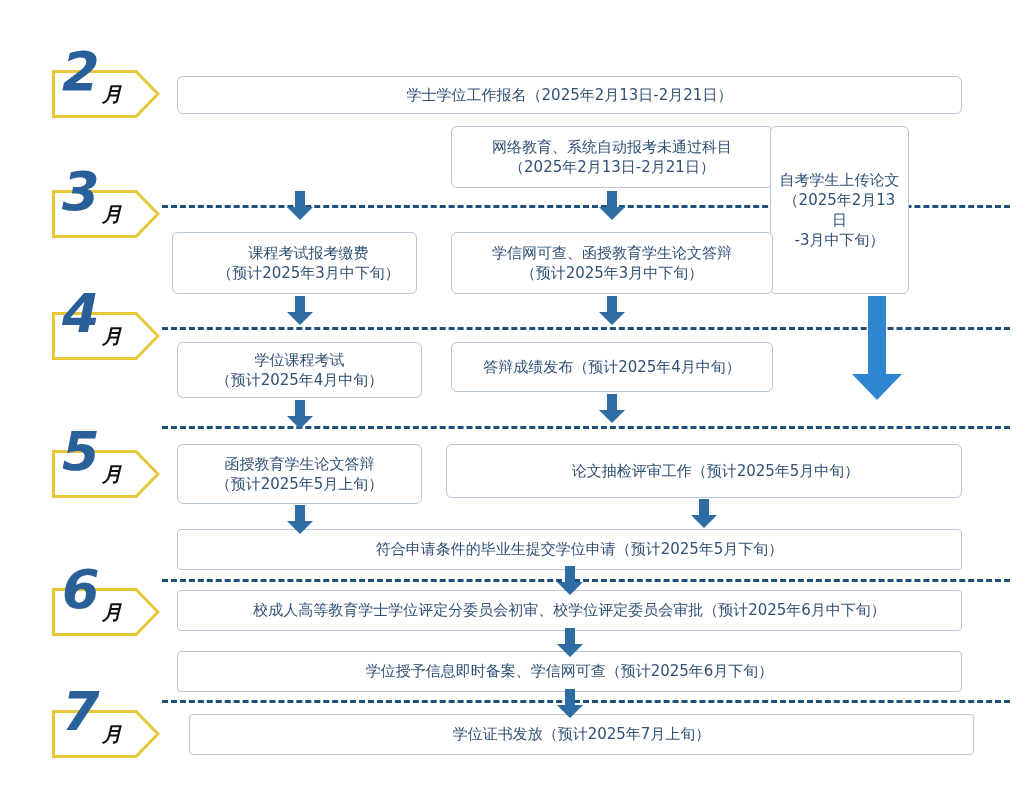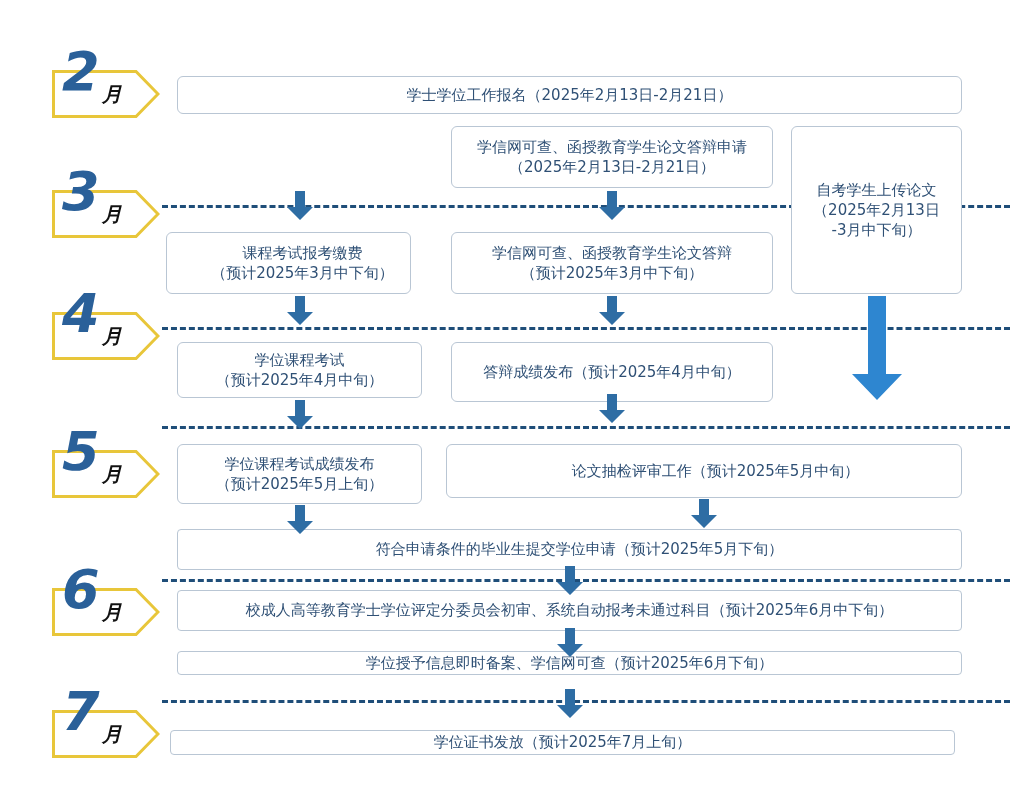--- a/index.html
+++ b/index.html
@@ -149,50 +149,50 @@
 
   <div class="dashed-line" style="left:162px; top:205px; width:848px;"></div>
   <div class="dashed-line" style="left:162px; top:327px; width:848px;"></div>
   <div class="dashed-line" style="left:162px; top:426px; width:848px;"></div>
   <div class="dashed-line" style="left:162px; top:579px; width:848px;"></div>
   <div class="dashed-line" style="left:162px; top:700px; width:848px;"></div>
 
   <div class="box" style="left:177px; top:76px; width:785px; height:38px;">学士学位工作报名（2025年2月13日-2月21日）</div>
 
 
-  <div class="box" style="left:451px; top:126px; width:322px; height:62px;">学信网可查、函授教育学生论文答辩申请
+  <div class="box" style="left:451px; top:126px; width:322px; height:62px;">网络教育、系统自动报考未通过科目
 （2025年2月13日-2月21日）</div>
 
-  <div class="box" style="left:791px; top:126px; width:171px; height:168px;">自考学生上传论文
+  <div class="box" style="left:770px; top:126px; width:139px; height:168px;">自考学生上传论文
 （2025年2月13日
 -3月中下旬）</div>
 
-  <div class="box" style="left:166px; top:232px; width:245px; height:62px;padding-left:36px;">课程考试报考缴费
+  <div class="box" style="left:172px; top:232px; width:245px; height:62px;padding-left:36px;">课程考试报考缴费
 （预计2025年3月中下旬）</div>
 
   <div class="box" style="left:451px; top:232px; width:322px; height:62px;">学信网可查、函授教育学生论文答辩
 （预计2025年3月中下旬）</div>
 
   <div class="box" style="left:177px; top:342px; width:245px; height:56px;">学位课程考试
 （预计2025年4月中旬）</div>
 
-  <div class="box" style="left:451px; top:342px; width:322px; height:60px;">答辩成绩发布（预计2025年4月中旬）</div>
-
-  <div class="box" style="left:177px; top:444px; width:245px; height:60px;">学位课程考试成绩发布
+  <div class="box" style="left:451px; top:342px; width:322px; height:50px;">答辩成绩发布（预计2025年4月中旬）</div>
+
+  <div class="box" style="left:177px; top:444px; width:245px; height:60px;">函授教育学生论文答辩
 （预计2025年5月上旬）</div>
 
   <div class="box" style="left:446px; top:444px; width:516px; height:54px;padding-left:31px;">论文抽检评审工作（预计2025年5月中旬）</div>
 
   <div class="box sharp" style="left:177px; top:529px; width:785px; height:41px;padding-left:28px;">符合申请条件的毕业生提交学位申请（预计2025年5月下旬）</div>
 
-  <div class="box sharp" style="left:177px; top:590px; width:785px; height:41px;">校成人高等教育学士学位评定分委员会初审、系统自动报考未通过科目（预计2025年6月中下旬）</div>
-
-  <div class="box sharp" style="left:177px; top:651px; width:785px; height:24px;">学位授予信息即时备案、学信网可查（预计2025年6月下旬）</div>
-
-  <div class="box sharp" style="left:170px; top:714px; width:785px; height:25px;margin-top:16px;">学位证书发放（预计2025年7月上旬）</div>
+  <div class="box sharp" style="left:177px; top:590px; width:785px; height:41px;">校成人高等教育学士学位评定分委员会初审、校学位评定委员会审批（预计2025年6月中下旬）</div>
+
+  <div class="box sharp" style="left:177px; top:651px; width:785px; height:41px;">学位授予信息即时备案、学信网可查（预计2025年6月下旬）</div>
+
+  <div class="box sharp" style="left:189px; top:714px; width:785px; height:41px;">学位证书发放（预计2025年7月上旬）</div>
 
   <div class="arrow" style="left:286px; top:191px;">
     <svg width="28" height="30" viewBox="0 0 28 30">
         <path d="M9 0 H19 V16 H27 L14 29 L1 16 H9 Z" fill="#2e6da4"></path>
       </svg>
   </div>
   <div class="arrow" style="left:598px; top:191px;">
     <svg width="28" height="30" viewBox="0 0 28 30">
         <path d="M9 0 H19 V16 H27 L14 29 L1 16 H9 Z" fill="#2e6da4"></path>
       </svg>

